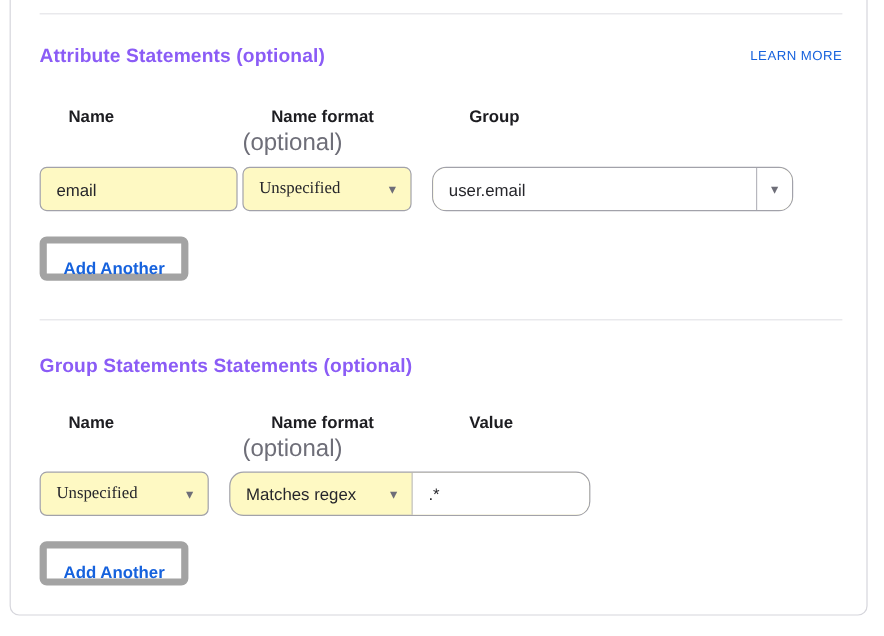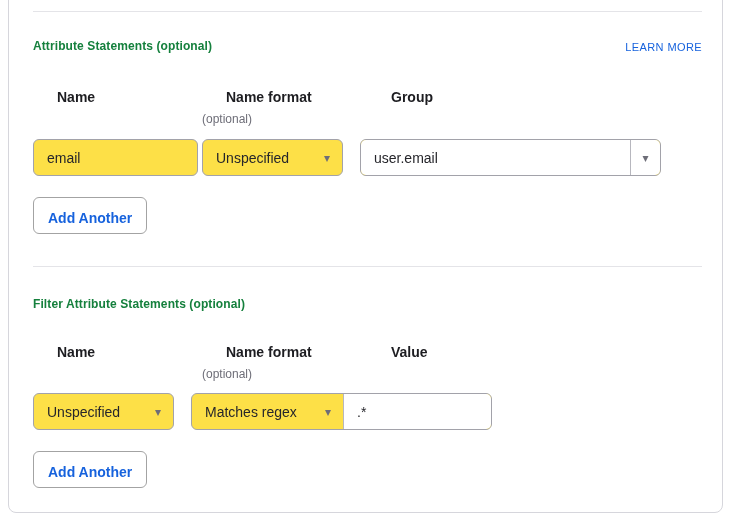--- a/index.html
+++ b/index.html
@@ -9,60 +9,60 @@
     position:absolute; left:8px; top:-22px; width:715px; height:535px;
     background:#ffffff; border:1px solid #d6d6dc; border-radius:8px;
   }
   .divider { position:absolute; left:24px; right:20px; height:1px; background:#e4e4e8; }
   .d1 { top:32px; }
   .d2 { top:287px; }
 
   .sec-header { position:absolute; left:24px; right:20px; display:flex;
     align-items:flex-start; justify-content:space-between; }
   .h1 { top:60px; } .h2 { top:318px; }
-  .sec-title { font-size:12px; font-weight:bold; color:#15803d; letter-spacing:0.1px; }
+  .sec-title { font-size:16px; font-weight:bold; color:#8b5cf6; letter-spacing:0.1px; }
   .learn-more { font-size:11px; color:#1662dd; letter-spacing:0.4px; text-decoration:none;
     margin-top:2px; cursor:pointer; }
 
   .row { position:absolute; left:24px; display:flex; }
   .labels1 { top:110px; } .labels2 { top:365px; }
   .fields1 { top:160px; } .fields2 { top:414px; }
   .btn1 { top:218px; } .btn2 { top:472px; }
 
   .col1 { width:165px; margin-right:4px; }
   .col2 { width:141px; margin-right:17px; }
   .col3 { width:301px; }
   .lbl { font-size:14px; font-weight:bold; color:#1d1d21; line-height:16px;padding-left:24px; }
   .lbl3 { padding-left:7px; }
-  .note { font-size:12px; color:#6e6e78; line-height:16px; margin-top:6px; }
+  .note { font-size:20px; color:#6e6e78; line-height:16px; margin-top:6px; }
 
   .txt-input, .select-box, .combo {
-    height:37px; border:1px solid #a2a2aa; border-radius:6px; background:#fde047;
+    height:37px; border:1px solid #a2a2aa; border-radius:6px; background:#fef9c3;
   }
   .txt-input { width:100%; font-family:"Liberation Sans", sans-serif;
     font-size:14px; color:#26262b; padding:0 13px; outline:none; }
   .select-box { display:flex; align-items:center; justify-content:space-between;
-    padding:0 12px 0 13px; cursor:pointer; }
+    padding:0 12px 0 13px; cursor:pointer;font-family:Liberation Serif, serif; }
   .select-box .sel-text { font-size:14px; color:#26262b; }
   .arrow { font-size:12px; color:#6e6e78; line-height:1; }
 
-  .combo { display:flex; overflow:hidden; }
+  .combo { display:flex; overflow:hidden;border-radius:12px; }
   .combo .combo-input { border:none; border-radius:0; height:100%; flex:1;
     font-family:"Liberation Sans", sans-serif; font-size:14px; color:#26262b;
     padding:0 13px; outline:none; min-width:0; }
   .combo .combo-arrow-btn { width:30px; border:none; background:#fff;
     border-left:1px solid #b7b7be; display:flex; align-items:center;
     justify-content:center; cursor:pointer; }
   .combo .filter-select { width:152px; display:flex; align-items:center;
     justify-content:space-between; padding:0 12px 0 13px;
     border-right:1px solid #b7b7be; cursor:pointer; }
   .combo .filter-select .sel-text { font-size:14px; color:#26262b; }
 
   .add-btn { height:37px; padding:12px 14px; background:#ffffff;
-    border:1px solid #a3a3a3; border-radius:6px; color:#1662dd;
+    border:6px solid #a3a3a3; border-radius:6px; color:#1662dd;
     font-family:"Liberation Sans", sans-serif; font-size:14px; font-weight:bold;
     cursor:pointer; }
 </style>
 </head>
 <body>
 
 <div class="card">
 
   <div class="divider d1"></div>
 
@@ -100,21 +100,21 @@
     </div>
   </div>
 
   <div class="row btn1">
     <button class="add-btn">Add Another</button>
   </div>
 
   <div class="divider d2"></div>
 
   <div class="sec-header h2">
-    <div class="sec-title">Filter Attribute Statements (optional)</div>
+    <div class="sec-title">Group Statements Statements (optional)</div>
   </div>
 
   <div class="row labels2">
     <div class="col1">
       <div class="lbl">Name</div>
     </div>
     <div class="col2">
       <div class="lbl">Name format</div>
       <div class="note">(optional)</div>
     </div>

